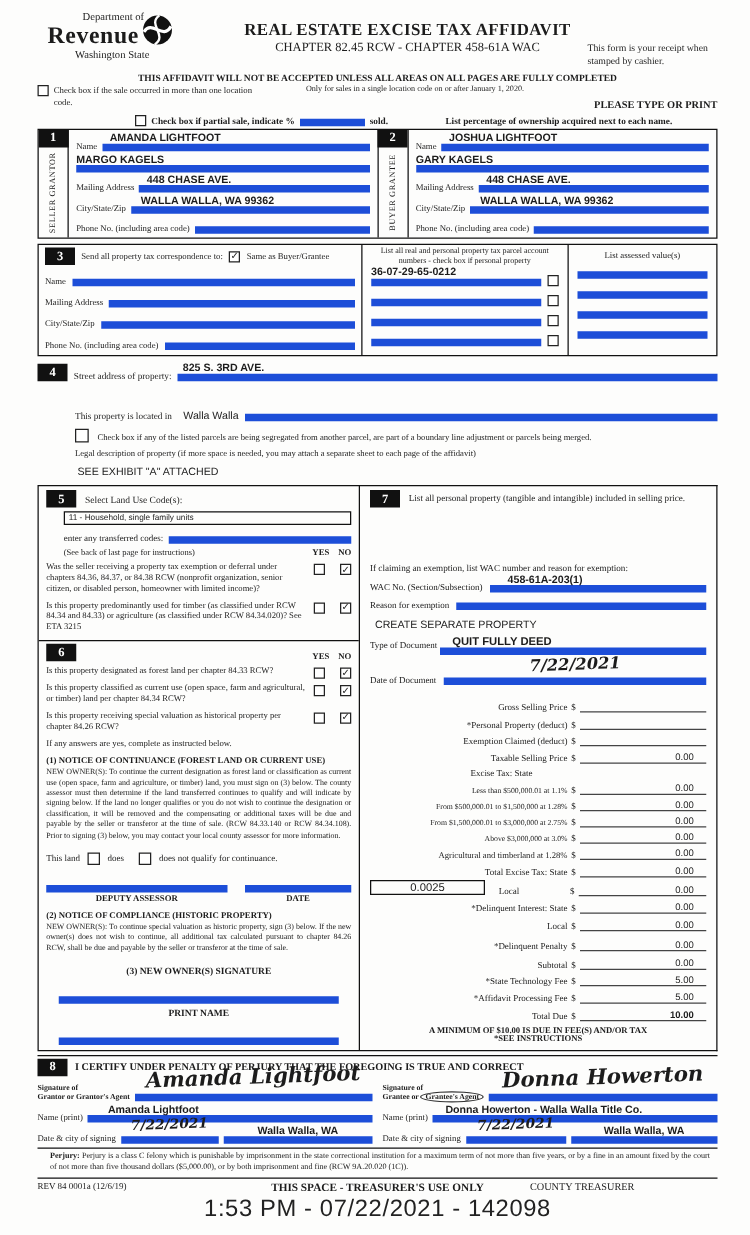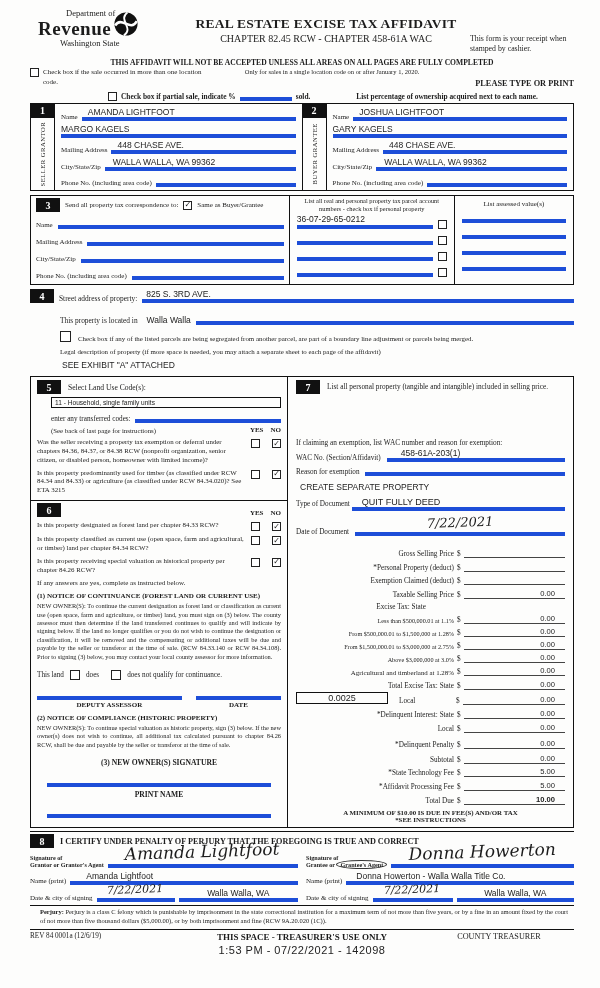--- a/index.html
+++ b/index.html
@@ -7,21 +7,21 @@
   .page { width:600px; height:988px; background:#fdfdfc; color:#1c1c1c;
           font-family:"Liberation Serif", serif; overflow:hidden;
           padding:6px 26px 0 30px; position:relative; }
   .b { font-weight:bold; }
   .badge { background:#111; color:#fff; font-weight:bold; width:24px; height:14px;
            display:inline-flex; align-items:center; justify-content:center;
            font-size:10px; flex:none; }
   .cb { width:9px; height:9px; border:1px solid #222; display:inline-flex; flex:none;
         align-items:center; justify-content:center; font-size:8px; line-height:1;
         background:#fff; }
-  .line { border-bottom:4px solid #1d4ed8; }
+  .line { border-bottom:6px solid #1d4ed8;font-weight:bold; }
   .frow { display:flex; align-items:flex-end; }
   .val { font-family:"Liberation Sans", sans-serif; font-size:8.5px; white-space:nowrap; }
   .lbl { font-size:7px; white-space:nowrap; }
   .hand { font-family:"DejaVu Serif", serif; font-style:italic; transform:rotate(-2deg);
           transform-origin:left bottom; display:inline-block; white-space:nowrap; }
 
   
   .hdr { position:relative; height:50px; }
   .logo { position:absolute; left:8px; top:2px; width:160px; }
   .logo-top { font-size:8.5px; margin-left:28px; }
@@ -104,21 +104,21 @@
   .s8lab2 { font-size:6.2px; font-weight:bold; line-height:1.15; white-space:nowrap; }
   .oval { border:1px solid #333; border-radius:50%; padding:0 3px; }
   .bigsig { font-size:17px; margin-bottom:-2px; }
   .handdate { font-size:11px; }
 
   .perjury { border-top:1.5px solid #111; margin-top:3px; font-size:6.5px;
              line-height:1.35; padding:2px 6px 2px 10px; text-align:justify; }
   .footrow { border-top:1.5px solid #111; display:flex; align-items:flex-start;
              padding-top:2px; margin-top:1px; }
   .stamp { text-align:center; font-family:"Liberation Sans", sans-serif;
-           font-size:11px; color:#222; margin-top:2px; letter-spacing:0.5px; }
+           font-size:19px; color:#222; margin-top:2px; letter-spacing:0.5px; }
 </style>
 </head>
 <body>
 
 <div class="page">
 
   <div class="hdr">
     <div class="logo">
       <div class="logo-top">Department of</div>
       <div class="logo-main">
@@ -274,21 +274,21 @@
         </div>
     </div>
   </div>
 
   <div class="sec4">
     <div class="s4row">
       <span class="badge">4</span>
       <span class="lbl" style="font-size:7.4px;">Street address of property:</span>
       <span class="line val" style="flex:1;padding-left:4px;">825 S. 3RD AVE.</span>
     </div>
-    <div class="s4row" style="margin-top:12px;margin-left:30px;">
+    <div class="s4row" style="margin-top:22px;margin-left:30px;">
       <span class="lbl" style="font-size:7.4px;">This property is located in</span>
       <span class="val" style="padding-left:4px;">Walla Walla</span>
       <span class="line" style="flex:1;"></span>
     </div>
     <div class="s4row" style="margin-top:6px;margin-left:30px;gap:7px;">
       <span class="cb" style="width:11px;height:11px;"></span>
       <span style="font-size:6.9px;">Check box if any of the listed parcels are being segregated from another parcel, are part of a boundary line adjustment or parcels being merged.</span>
     </div>
     <div style="margin-top:6px;margin-left:30px;font-size:6.9px;">Legal description of property (if more space is needed, you may attach a separate sheet to each page of the affidavit)</div>
     <div class="val" style="margin-top:5px;margin-left:32px;font-size:8.5px;">SEE EXHIBIT "A" ATTACHED</div>
@@ -392,21 +392,21 @@
     </div>
 
     <div class="colR">
       <div style="display:flex;align-items:flex-start;gap:7px;">
         <span class="badge">7</span>
         <span style="font-size:7.3px;padding-top:2px;">List all personal property (tangible and intangible) included in selling price.</span>
       </div>
       <div style="height:44px;"></div>
       <div style="font-size:7.3px;">If claiming an exemption, list WAC number and reason for exemption:</div>
       <div class="frow" style="gap:6px;height:15px;">
-        <span class="s7lab">WAC No. (Section/Affidavit)</span>
+        <span class="s7lab">WAC No. (Section/Subsection)</span>
         <span class="line val" style="flex:1;padding-left:14px;">458-61A-203(1)</span>
       </div>
       <div class="frow" style="gap:6px;height:14px;">
         <span class="s7lab">Reason for exemption</span>
         <span class="line" style="flex:1;"></span>
       </div>
       <div class="val" style="margin-top:6px;margin-left:4px;">CREATE SEPARATE PROPERTY</div>
 
       <div class="frow" style="gap:2px;height:24px;align-items:center;">
         <span class="s7lab">Type of Document</span>
@@ -559,17 +559,17 @@
   </div>
 
   <div class="perjury">
     <span class="b">Perjury:</span>
     <span>Perjury is a class C felony which is punishable by imprisonment in the state correctional institution for a maximum term of not more than five years, or by a fine in an amount fixed by the court of not more than five thousand dollars ($5,000.00), or by both imprisonment and fine (RCW 9A.20.020 (1C)).</span>
   </div>
 
   <div class="footrow">
     <span style="font-size:7.2px;width:150px;">REV 84 0001a (12/6/19)</span>
     <span class="b center" style="flex:1;font-size:9px;">THIS SPACE - TREASURER'S USE ONLY</span>
-    <span style="font-size:8.2px;width:150px;text-align:center;">COUNTY TREASURER</span>
+    <span style="font-size:8.2px;width:150px;text-align:left;">COUNTY TREASURER</span>
   </div>
   <div class="stamp">1:53 PM - 07/22/2021 - 142098</div>
 
 </div>
 
 </body></html>

